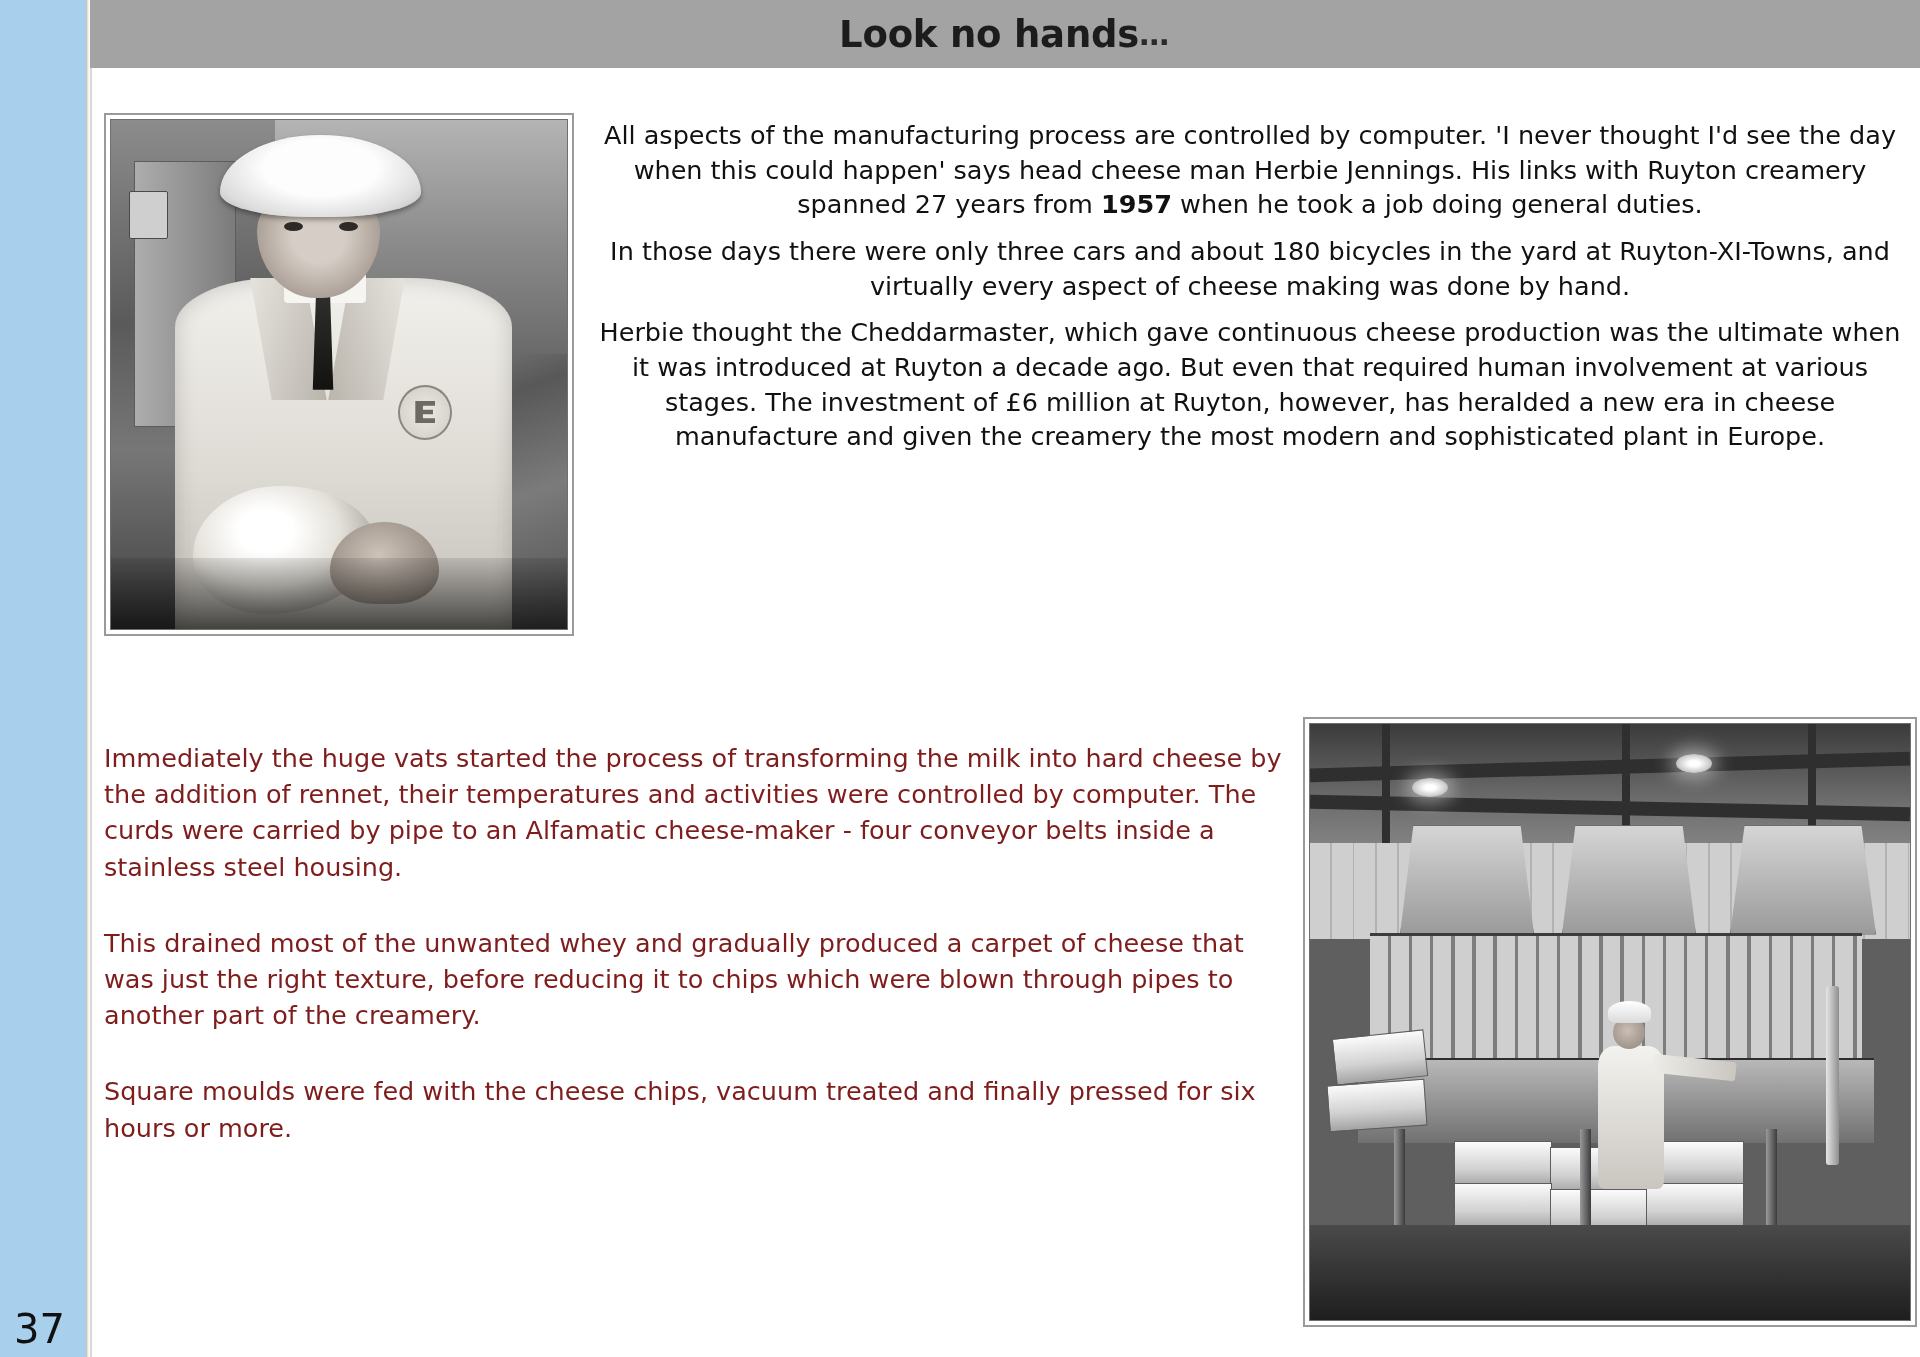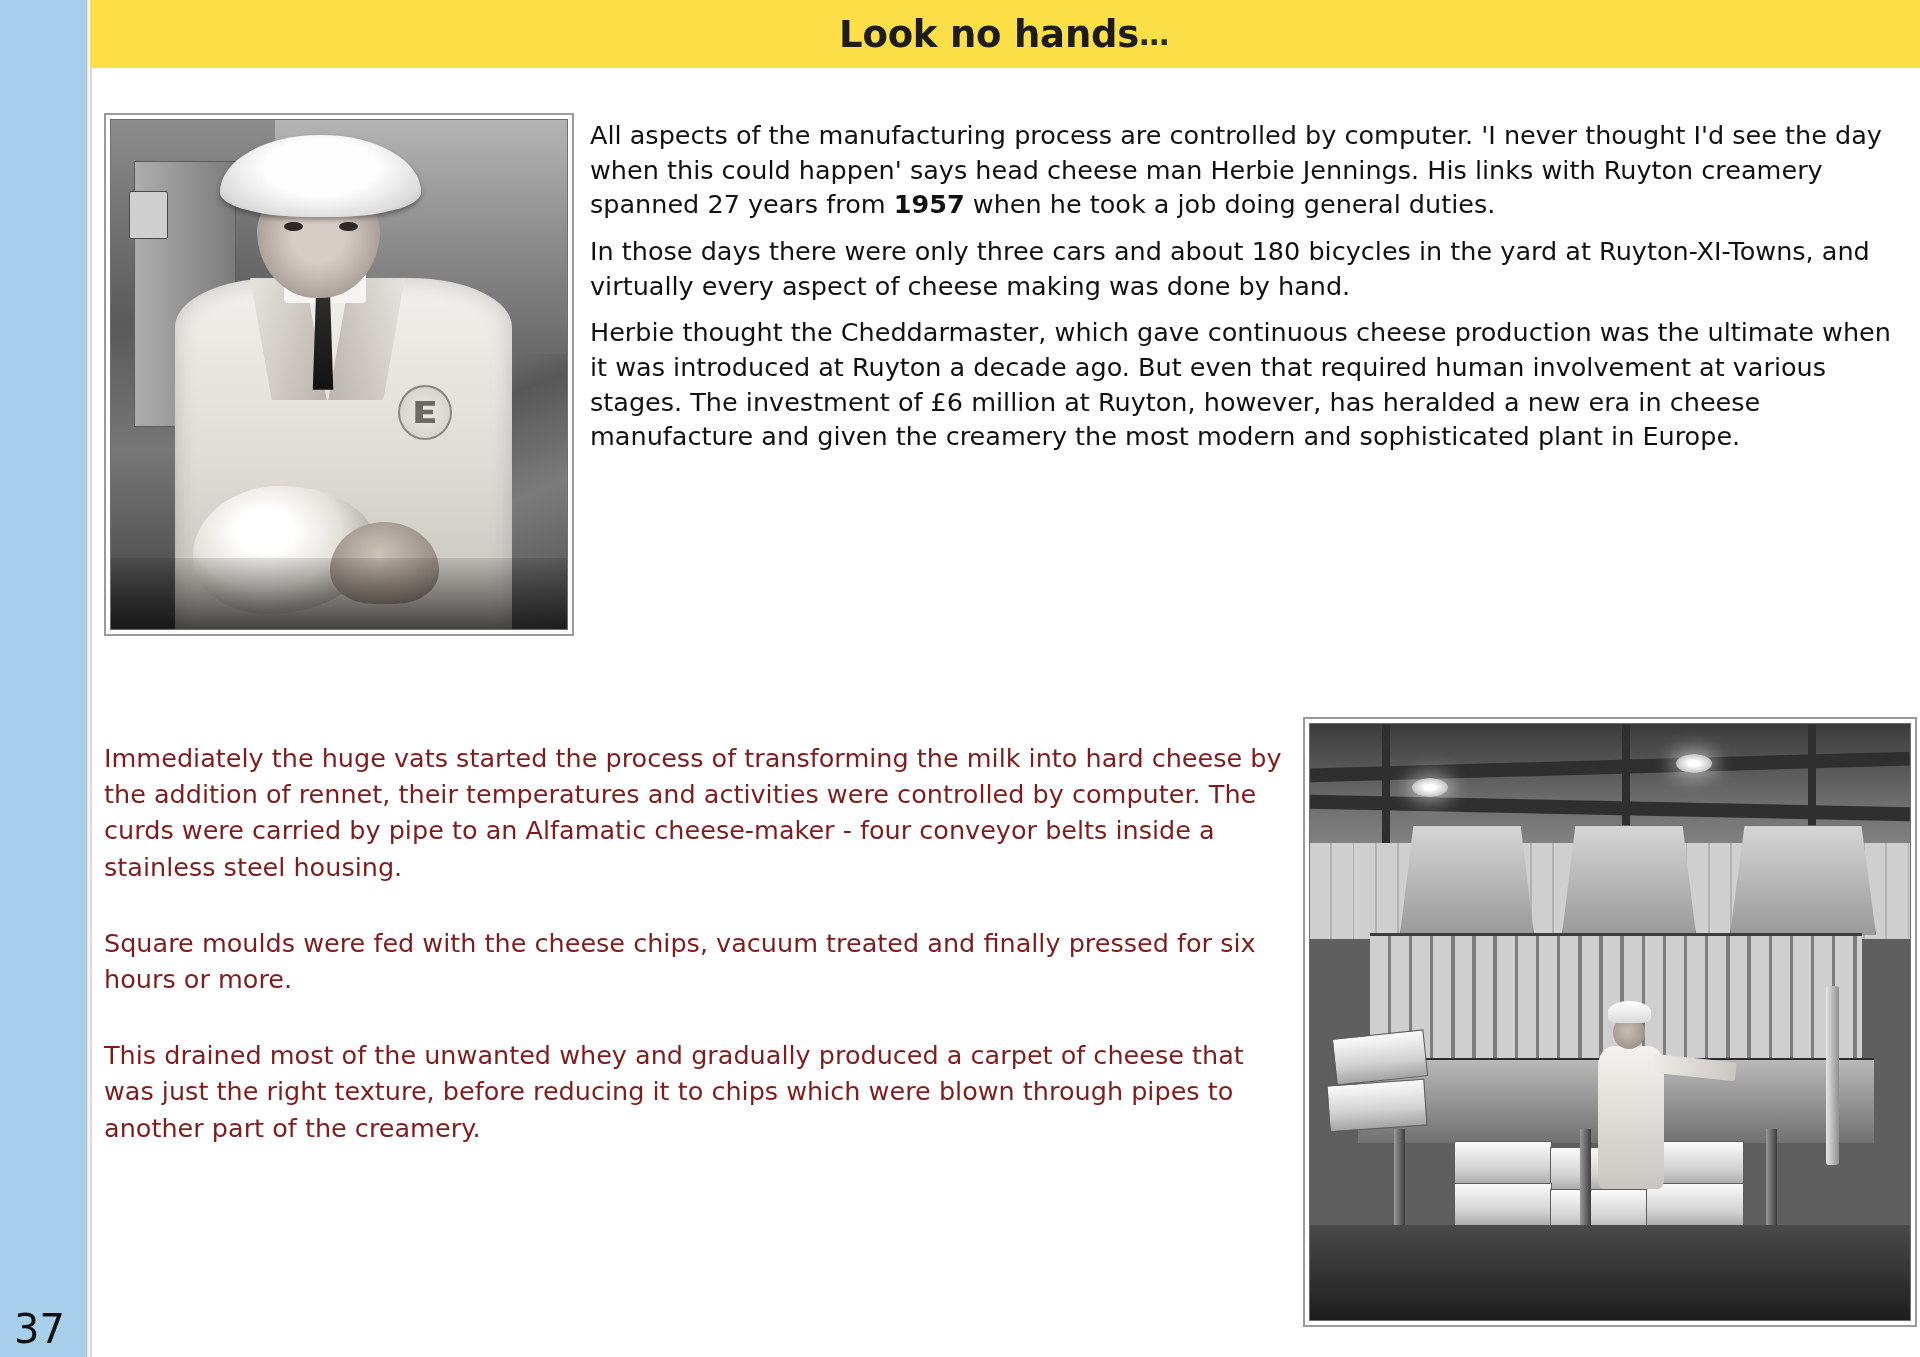--- a/index.html
+++ b/index.html
@@ -316,20 +316,21 @@
   
   .text-col-top {
     position: absolute;
     left: 500px;
     top: 118px;
     width: 1320px;
     font-family: "DejaVu Sans", sans-serif;
     font-size: 25.5px;
     line-height: 1.36;
     color: #111111;
+    text-align: center;
   }
   .text-col-top p {
     margin: 0 0 12px 0;
   }
   .text-col-top p:last-child { margin-bottom: 0; }
   b.year { font-weight: bold; }
 
   .text-col-bottom {
     position: absolute;
     left: 14px;
@@ -346,21 +347,21 @@
 </head>
 <body>
 
 <div class="side-strip" style="background: rgb(168, 207, 235);"></div>
 <div class="side-strip-edge"></div>
 <div class="page-number">37</div>
 
 <div class="content">
   <div class="content-rule"></div>
 
-  <div class="header-band" style="background: #fde047;">
+  <div class="header-band" style="background: #a3a3a3;">
     <div class="header-title">
       <span>Look no hands</span>
         <span class="title-ellipsis">…</span>
     </div>
   </div>
 
   <div class="photo-frame" id="photo-top">
     <div class="photo-frame-inner">
       <div class="ph1-bg"></div>
       <div class="ph1-wall"></div>
@@ -384,22 +385,22 @@
   </div>
 
   <div class="text-col-top">
     <p><span>All aspects of the manufacturing process are controlled by computer. 'I never thought I'd see the day when this could happen' says head cheese man Herbie Jennings. His links with Ruyton creamery spanned 27 years from </span><b class="year">1957</b><span> when he took a job doing general duties.</span></p>
     <p><span>In those days there were only three cars and about 180 bicycles in the yard at Ruyton-XI-Towns, and virtually every aspect of cheese making was done by hand.</span></p>
     <p><span>Herbie thought the Cheddarmaster, which gave continuous cheese production was the ultimate when it was introduced at Ruyton a decade ago. But even that required human involvement at various stages. The investment of £6 million at Ruyton, however, has heralded a new era in cheese manufacture and given the creamery the most modern and sophisticated plant in Europe.</span></p>
   </div>
 
   <div class="text-col-bottom">
     <p>Immediately the huge vats started the process of transforming the milk into hard cheese by the addition of rennet, their temperatures and activities were controlled by computer. The curds were carried by pipe to an Alfamatic cheese-maker - four conveyor belts inside a stainless steel housing.</p>
+    <p>This drained most of the unwanted whey and gradually produced a carpet of cheese that was just the right texture, before reducing it to chips which were blown through pipes to another part of the creamery.</p>
     <p>Square moulds were fed with the cheese chips, vacuum treated and finally pressed for six hours or more.</p>
-    <p>This drained most of the unwanted whey and gradually produced a carpet of cheese that was just the right texture, before reducing it to chips which were blown through pipes to another part of the creamery.</p>
   </div>
 
   <div class="photo-frame" id="photo-bottom">
     <div class="photo-frame-inner">
       <div class="ph2-bg"></div>
       <div class="ph2-ceiling"></div>
       <div class="ph2-beam b1"></div>
       <div class="ph2-beam b2"></div>
       <div class="ph2-beam v1"></div>
       <div class="ph2-beam v2"></div>

